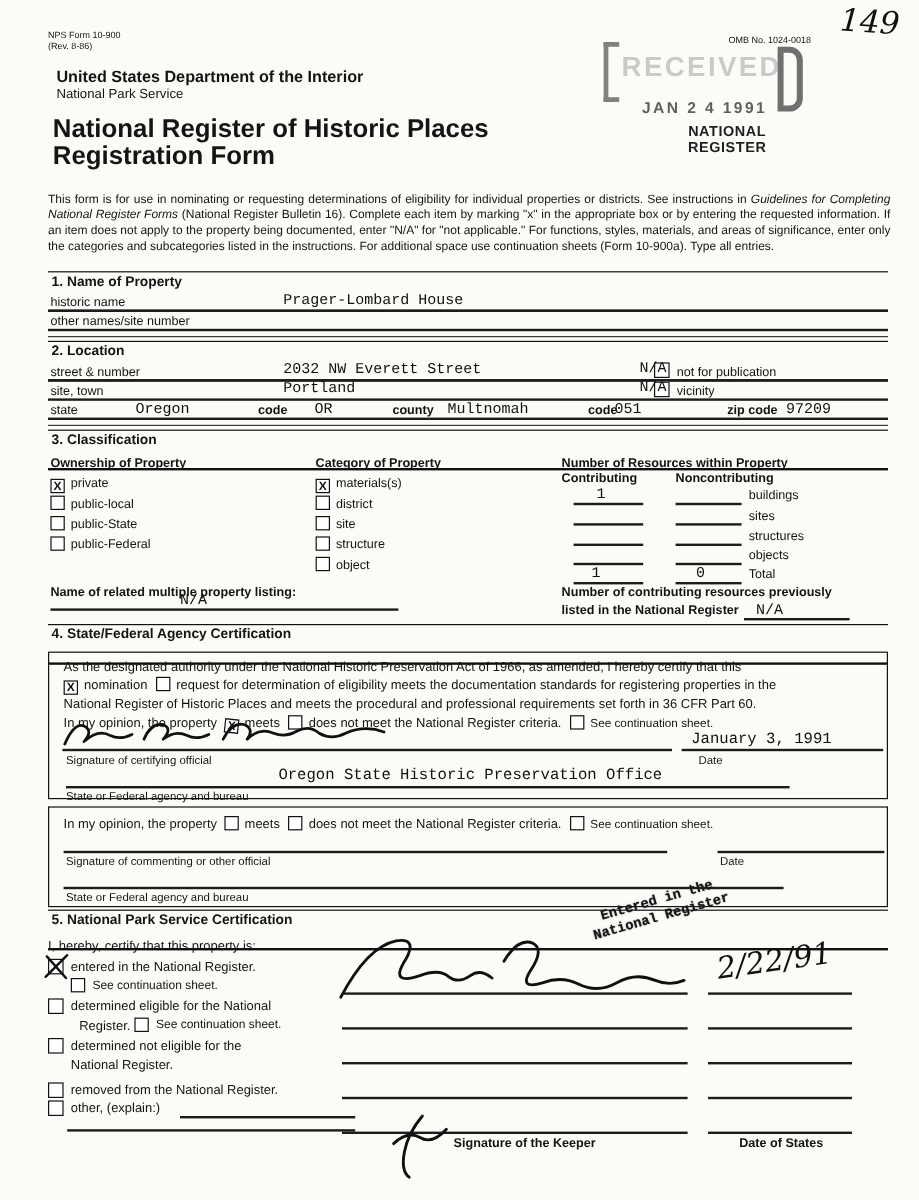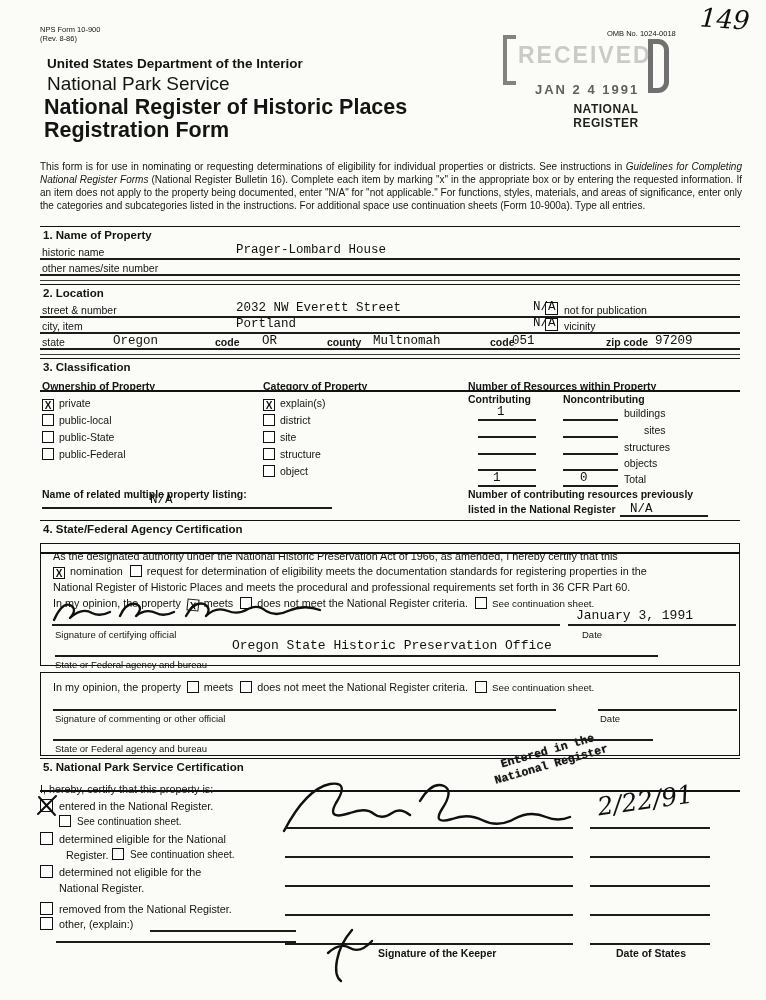--- a/index.html
+++ b/index.html
@@ -42,21 +42,21 @@
     <div class="abs nw" style="left:15px;top:12px;font-weight:bold;font-size:23px;letter-spacing:2px;color:#8f8f8f;opacity:.45">RECEIVED</div>
     <div class="abs nw" style="left:32px;top:52px;font-weight:bold;font-size:13px;letter-spacing:2px;color:#4f4f4f;opacity:.9">JAN 2 4 1991</div>
   </div>
 
   <div class="abs" style="left:556px;top:102px;width:100px;text-align:center;font-weight:bold;font-size:12px;letter-spacing:.5px;line-height:14px;color:#1f1f1f">
     <div>NATIONAL</div>
     <div>REGISTER</div>
   </div>
 
   <div class="abs nw b" style="left:47px;top:56px;font-size:13.5px">United States Department of the Interior</div>
-  <div class="abs nw" style="left:47px;top:73px;font-size:19px">National Park Service</div>
+  <div class="abs nw" style="left:47px;top:73px;font-size:11px">National Park Service</div>
   <div class="abs nw b" style="left:44px;top:118px;font-size:21.5px">Registration Form</div>
   <div class="abs nw b" style="left:44px;top:95px;font-size:21.5px">National Register of Historic Places</div>
 
   <div class="abs" style="left:40px;top:160px;width:702px;font-size:10px;line-height:13px;text-align:justify">
     <span>This form is for use in nominating or requesting determinations of eligibility for individual properties or districts. See instructions in </span><span style="font-style:italic">Guidelines for Completing National Register Forms</span><span> (National Register Bulletin 16). Complete each item by marking "x" in the appropriate box or by entering the requested information. If an item does not apply to the property being documented, enter "N/A" for "not applicable." For functions, styles, materials, and areas of significance, enter only the categories and subcategories listed in the instructions. For additional space use continuation sheets (Form 10-900a). Type all entries.</span>
   </div>
 
   <div class="sech" style="top:226px">1.  Name of Property</div>
   <div class="abs lbl nw" style="left:42px;top:246px">historic name</div>
   <div class="abs mono" style="left:236px;top:243px">Prager-Lombard House</div>
@@ -67,21 +67,21 @@
   <div class="hl thin" style="left:40px;top:280px;width:700px"></div>
 
   <div class="sech" style="top:284px">2.  Location</div>
   <div class="abs lbl nw" style="left:42px;top:304px">street &amp; number</div>
   <div class="abs mono" style="left:236px;top:301px">2032 NW Everett Street</div>
   <div class="cbabs" style="left:545px;top:302px"></div>
   <div class="abs mono" style="left:533px;top:300px;z-index:2">N/A</div>
   <div class="abs lbl nw" style="left:564px;top:304px">not for publication</div>
   <div class="hl" style="left:40px;top:316px;width:700px"></div>
 
-  <div class="abs lbl nw" style="left:42px;top:320px">city, item</div>
+  <div class="abs lbl nw" style="left:42px;top:320px">site, town</div>
   <div class="abs mono" style="left:236px;top:317px">Portland</div>
   <div class="cbabs" style="left:545px;top:318px"></div>
   <div class="abs mono" style="left:533px;top:316px;z-index:2">N/A</div>
   <div class="abs lbl nw" style="left:564px;top:320px">vicinity</div>
   <div class="hl" style="left:40px;top:332px;width:700px"></div>
 
   <div class="abs lbl nw" style="left:42px;top:336px">state</div>
   <div class="abs mono" style="left:113px;top:334px">Oregon</div>
   <div class="abs lbl nw b" style="left:215px;top:336px">code</div>
   <div class="abs mono" style="left:262px;top:334px">OR</div>
@@ -98,38 +98,38 @@
   <div class="abs lbl nw b" style="left:42px;top:380px">Ownership of Property</div>
   <div class="abs lbl nw b" style="left:263px;top:380px"></div>
   <div class="abs lbl nw b" style="left:263px;top:380px">Category of Property</div>
   <div class="abs lbl nw b" style="left:468px;top:380px">Number of Resources within Property</div>
 
   <div class="abs nw" style="left:42px;top:393px"><span class="cb">X</span><span class="lbl">private</span></div>
   <div class="abs nw" style="left:42px;top:410px"><span class="cb"></span><span class="lbl">public-local</span></div>
   <div class="abs nw" style="left:42px;top:427px"><span class="cb"></span><span class="lbl">public-State</span></div>
   <div class="abs nw" style="left:42px;top:444px"><span class="cb"></span><span class="lbl">public-Federal</span></div>
 
-  <div class="abs nw" style="left:263px;top:393px"><span class="cb">X</span><span class="lbl">explain(s)</span></div>
+  <div class="abs nw" style="left:263px;top:393px"><span class="cb">X</span><span class="lbl">materials(s)</span></div>
   <div class="abs nw" style="left:263px;top:410px"><span class="cb"></span><span class="lbl">district</span></div>
   <div class="abs nw" style="left:263px;top:427px"><span class="cb"></span><span class="lbl">site</span></div>
   <div class="abs nw" style="left:263px;top:444px"><span class="cb"></span><span class="lbl">structure</span></div>
   <div class="abs nw" style="left:263px;top:461px"><span class="cb"></span><span class="lbl">object</span></div>
 
   <div class="abs lbl nw b" style="left:468px;top:393px">Contributing</div>
   <div class="abs lbl nw b" style="left:563px;top:393px">Noncontributing</div>
 
   <div class="abs mono" style="left:497px;top:405px">1</div>
   <div class="abs mono" style="left:580px;top:405px"></div>
   <div class="hl" style="left:478px;top:419px;width:58px"></div>
   <div class="hl" style="left:563px;top:419px;width:55px"></div>
   <div class="abs lbl nw" style="left:624px;top:407px">buildings</div>
 
   <div class="hl" style="left:478px;top:436px;width:58px"></div>
   <div class="hl" style="left:563px;top:436px;width:55px"></div>
-  <div class="abs lbl nw" style="left:644px;top:424px">sites</div>
+  <div class="abs lbl nw" style="left:624px;top:424px">sites</div>
 
   <div class="hl" style="left:478px;top:453px;width:58px"></div>
   <div class="hl" style="left:563px;top:453px;width:55px"></div>
   <div class="abs lbl nw" style="left:624px;top:441px">structures</div>
 
   <div class="hl" style="left:478px;top:469px;width:58px"></div>
   <div class="hl" style="left:563px;top:469px;width:55px"></div>
   <div class="abs lbl nw" style="left:624px;top:457px">objects</div>
 
   <div class="abs mono" style="left:493px;top:471px">1</div>

